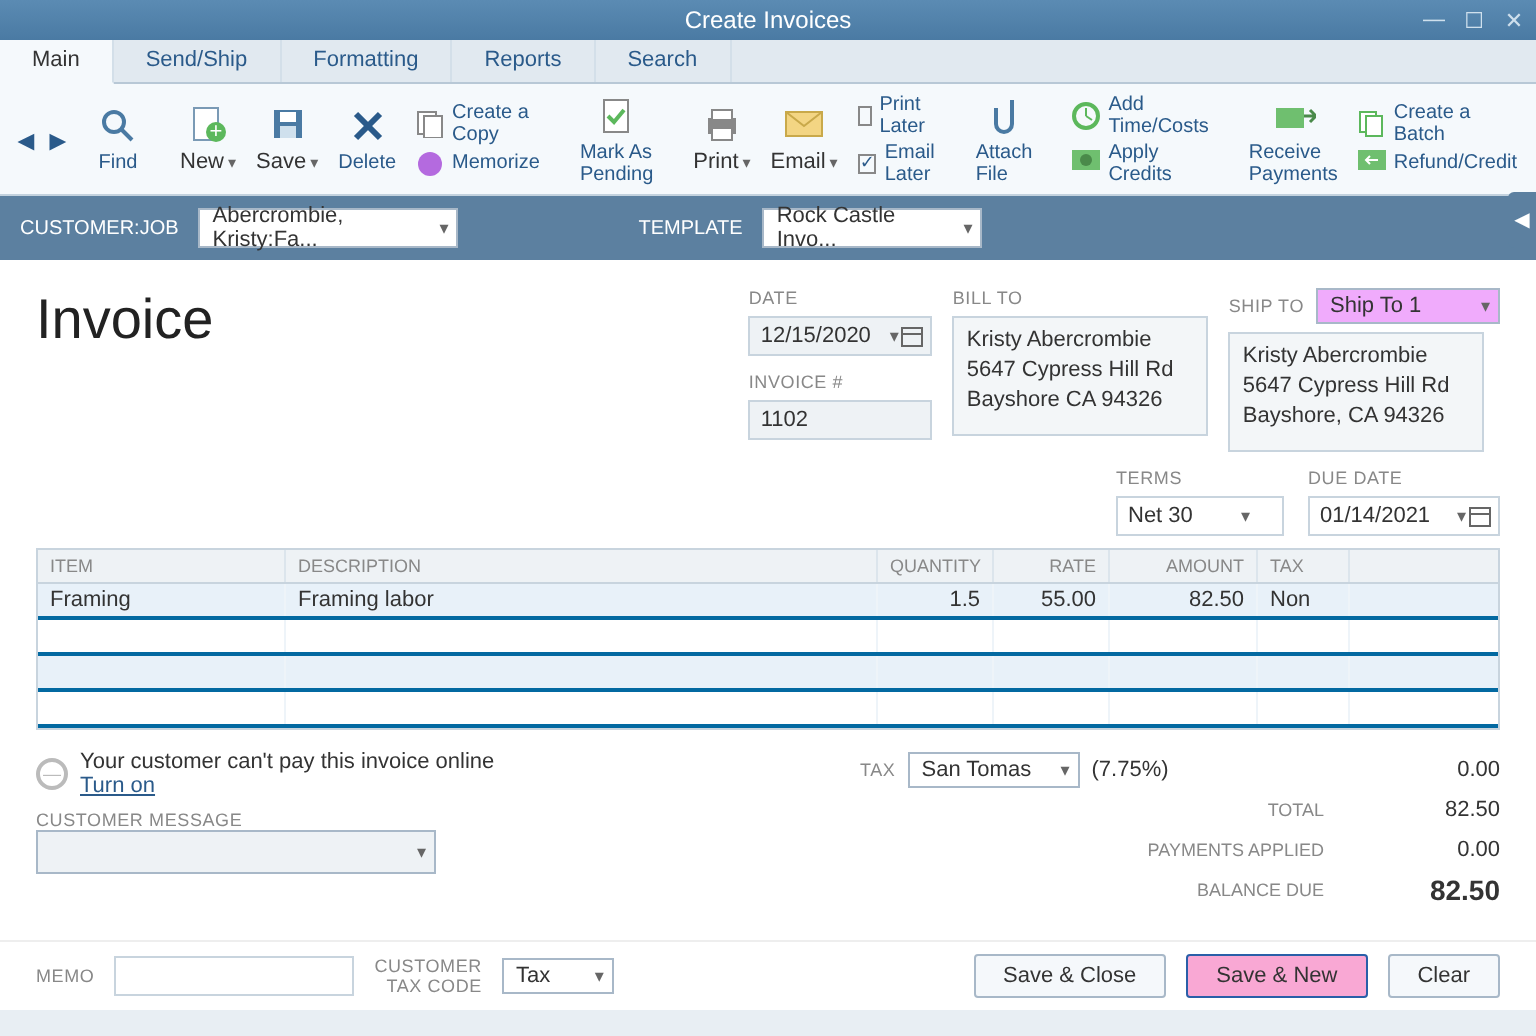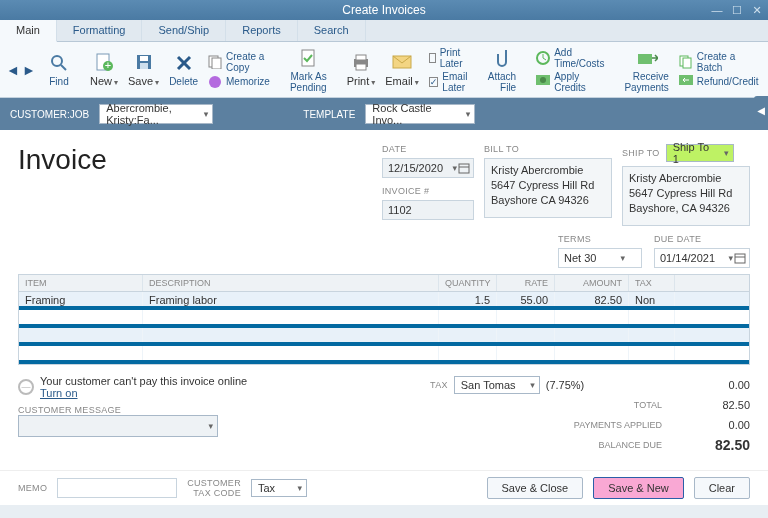--- a/index.html
+++ b/index.html
@@ -7,21 +7,21 @@
 .titlebar{height:20px;background:linear-gradient(#5b8bb3,#4a7aa3);display:flex;align-items:center;justify-content:center;position:relative}
 .titlebar span{color:#fff;font-size:12px}
 .winbtns{position:absolute;right:4px;display:flex;gap:6px}
 .winbtn{width:14px;height:14px;color:#cfe0ed;cursor:pointer;display:flex;align-items:center;justify-content:center;font-size:11px}
 .tabs{height:22px;background:#e1e9f0;display:flex;border-bottom:1px solid #b8c8d6}
 .tab{padding:4px 16px;color:#2a5a8a;cursor:pointer;border-right:1px solid #d3dfe9}
 .tab.active{background:#f5f9fc;border-bottom:1px solid #f5f9fc;margin-bottom:-1px;color:#333}
 .ribbon{height:56px;background:#f5f9fc;border-bottom:1px solid #c3d2de;display:flex;align-items:center;padding:2px 6px;gap:2px}
 .rg{display:flex;flex-direction:column;align-items:center;padding:2px 4px;cursor:pointer;gap:2px}
 .rg .ic{width:22px;height:22px;display:flex;align-items:center;justify-content:center}
-.rg .lbl{font-size:10px;color:#2a5a8a;text-align:right;line-height:1.1}
+.rg .lbl{font-size:10px;color:#2a5a8a;text-align:left;line-height:1.1}
 .rgh{display:flex;flex-direction:column;gap:2px;padding:2px 4px}
 .rgh .row{display:flex;align-items:center;gap:4px;cursor:pointer}
 .rgh .row .ic{width:14px;height:14px}
 .rgh .row span{font-size:10px;color:#2a5a8a}
 .sep{width:1px;height:44px;background:#d3dfe9;margin:0 4px}
 .chk{width:10px;height:10px;border:1px solid #888;display:inline-block}
 .chk.on::after{content:"✓";font-size:9px;position:relative;top:-2px;left:0;color:#2a5a8a}
 .arrow-down{font-size:8px;color:#666;margin-left:2px}
 .navarr{display:flex;gap:2px;margin-right:6px}
 .navarr div{width:14px;height:14px;color:#2a5a8a;font-size:14px;cursor:pointer;line-height:1}
@@ -37,21 +37,21 @@
 .flbl{font-size:9px;color:#888;text-transform:uppercase;letter-spacing:0.3px}
 .inp{background:#eef2f5;border:1px solid #c8d4de;height:20px;padding:0 5px;display:flex;align-items:center}
 .inp.dd2{position:relative;padding-right:28px}
 .inp.dd2::after{content:"▾";position:absolute;right:16px;color:#666;font-size:9px}
 .calico{width:12px;height:12px;position:absolute;right:3px;cursor:pointer}
 .addrbox{background:#f3f6f8;border:1px solid #c8d4de;width:128px;height:60px;padding:4px 6px;line-height:1.35}
 .termsrow{display:flex;justify-content:flex-end;gap:12px;margin:6px 0}
 .grid{border:1px solid #c8d4de;margin-top:6px}
 .ghdr{display:flex;background:#eef2f5;border-bottom:1px solid #c8d4de}
 .ghdr div{padding:3px 6px;font-size:9px;color:#888;text-transform:uppercase;border-right:1px solid #dce5ec}
-.grow{display:flex;height:18px;border-bottom:4px solid #0369a1}
+.grow{display:flex;height:18px;border-bottom:2px solid #0369a1}
 .grow:nth-child(even){background:#e8f1f9}
 .grow div{padding:2px 6px;border-right:1px solid #eef4f9;overflow:hidden}
 .c-item{width:124px}.c-desc{width:296px}.c-qty{width:58px;text-align:right}.c-rate{width:58px;text-align:right}.c-amt{width:74px;text-align:right}.c-tax{width:46px}
 .dot-circle{width:16px;height:16px;border:2px solid #bbb;border-radius:50%;display:inline-flex;align-items:center;justify-content:center;color:#bbb;font-size:9px;margin-right:6px}
 .below{display:flex;gap:16px;margin-top:10px}
 .left{flex:1}
 .onlinemsg{display:flex;align-items:center;margin-bottom:6px}
 .link{color:#2a5a8a;text-decoration:underline;cursor:pointer}
 .totals{width:320px}
 .trow{display:flex;justify-content:space-between;align-items:center;height:20px}
@@ -72,22 +72,22 @@
   <span>Create Invoices</span>
   <div class="winbtns">
     <div class="winbtn">—</div>
     <div class="winbtn">☐</div>
     <div class="winbtn">✕</div>
   </div>
 </div>
 
 <div class="tabs">
   <div class="tab active">Main</div>
+  <div class="tab">Send/Ship</div>
   <div class="tab">Formatting</div>
-  <div class="tab">Send/Ship</div>
   <div class="tab">Reports</div>
   <div class="tab">Search</div>
 </div>
 
 <div class="ribbon">
   <div class="navarr">
     <div>◄</div>
     <div>►</div>
   </div>
   <div class="rg">
@@ -249,21 +249,21 @@
             <path d="M4 5 l6 0 m-4 -2 l-2 2 l2 2" fill="none" stroke="#fff"></path>
           </svg>
         </div>
         <span>Refund/Credit</span>
       </div>
   </div>
 </div>
 
 <div class="custbar">
   <span class="cl">Customer:Job</span>
-  <div class="dd" style="width:114px">
+  <div class="dd" style="width:130px">
       <span>Abercrombie, Kristy:Fa...</span>
     </div>
   <div style="flex:0 0 70px"></div>
   <span class="cl">Template</span>
   <div class="dd" style="width:110px">
       <span>Rock Castle Invo...</span>
     </div>
 </div>
 
 <div class="sidehandle">◀</div>
@@ -289,21 +289,21 @@
     </div>
     <div class="fldcol">
       <span class="flbl">Bill To</span>
       <div class="addrbox" style="white-space:pre-line">Kristy Abercrombie
 5647 Cypress Hill Rd
 Bayshore CA 94326</div>
     </div>
     <div class="fldcol">
       <div style="display:flex;align-items:center;gap:6px">
         <span class="flbl">Ship To</span>
-        <div class="dd" style="width:68px;height:18px;background:#bef264">
+        <div class="dd" style="width:92px;height:18px;background:#f0abfc">
             <span>Ship To 1</span>
           </div>
       </div>
       <div class="addrbox" style="white-space:pre-line">Kristy Abercrombie
 5647 Cypress Hill Rd
 Bayshore, CA 94326</div>
     </div>
   </div>
 
   <div class="termsrow">

